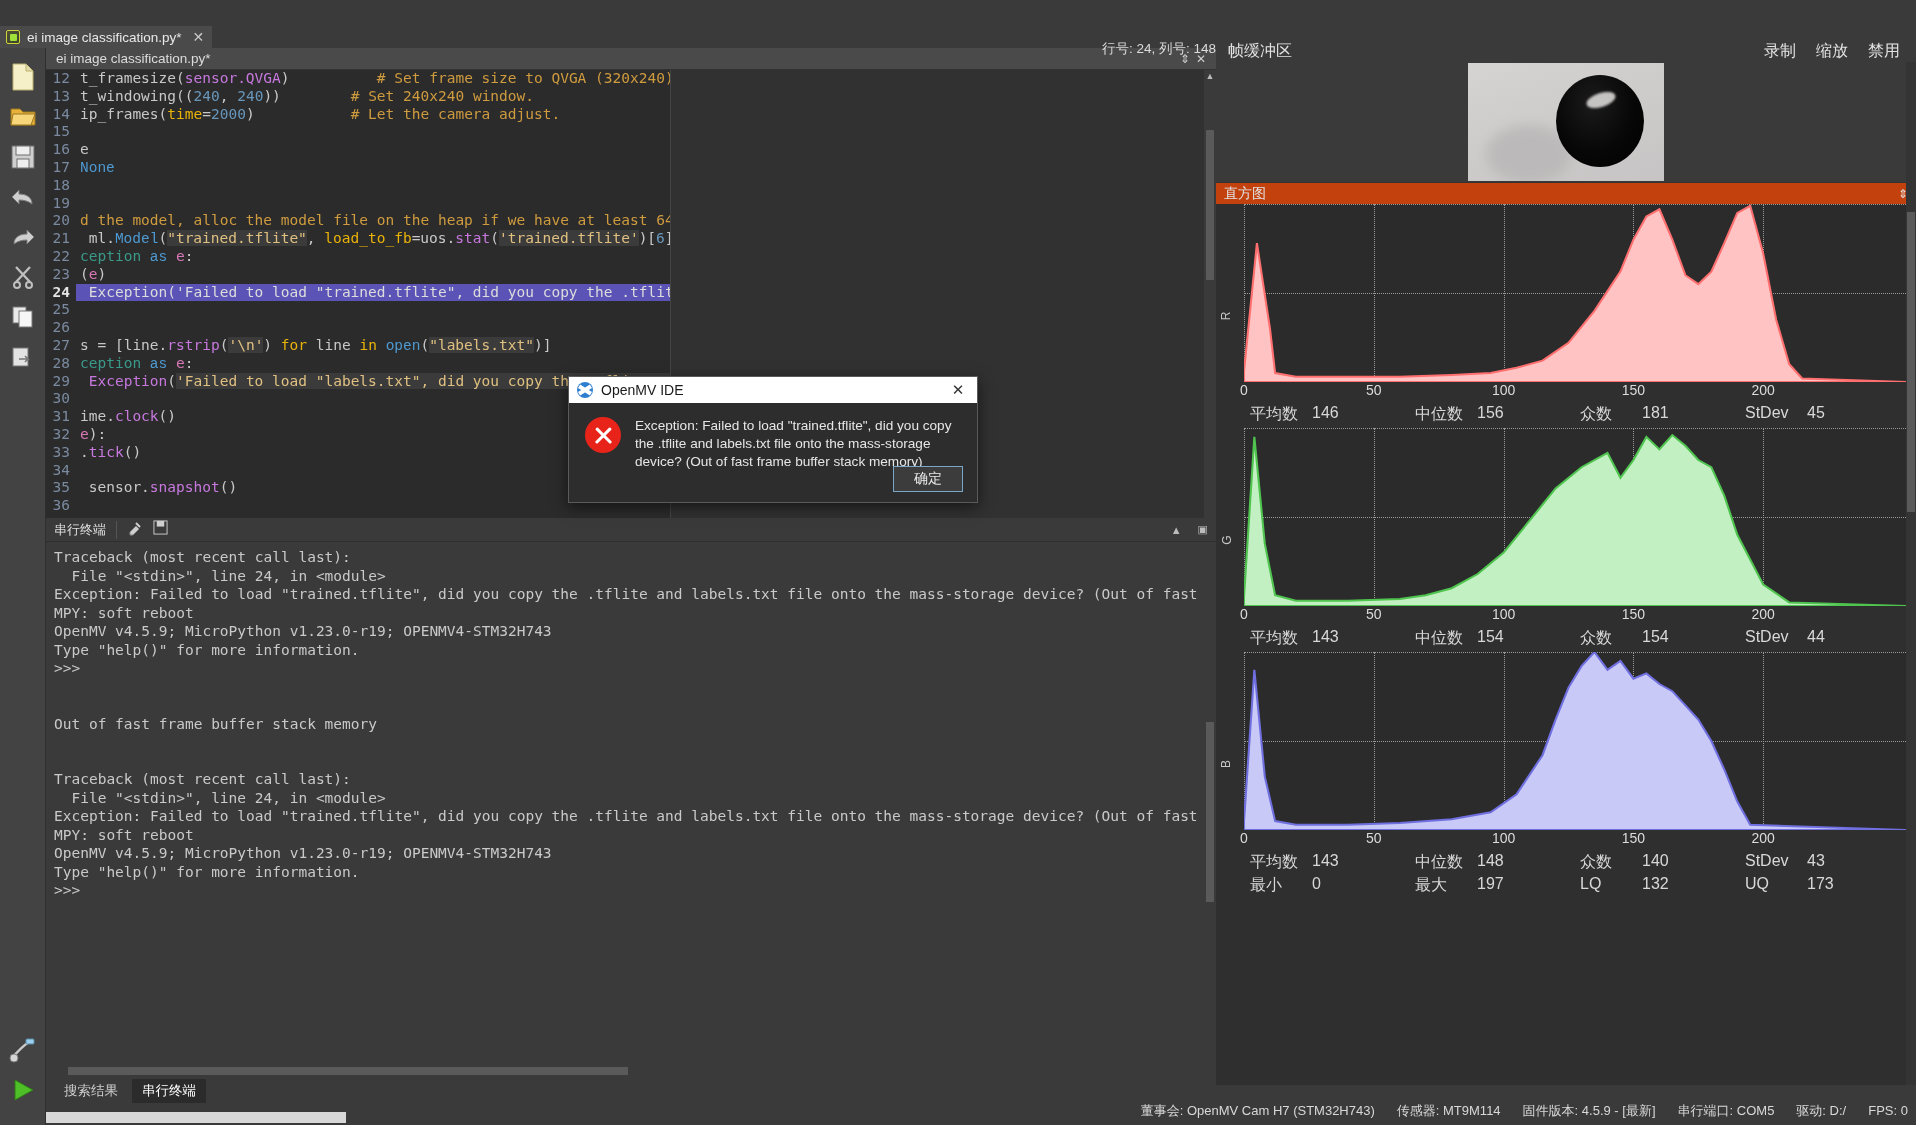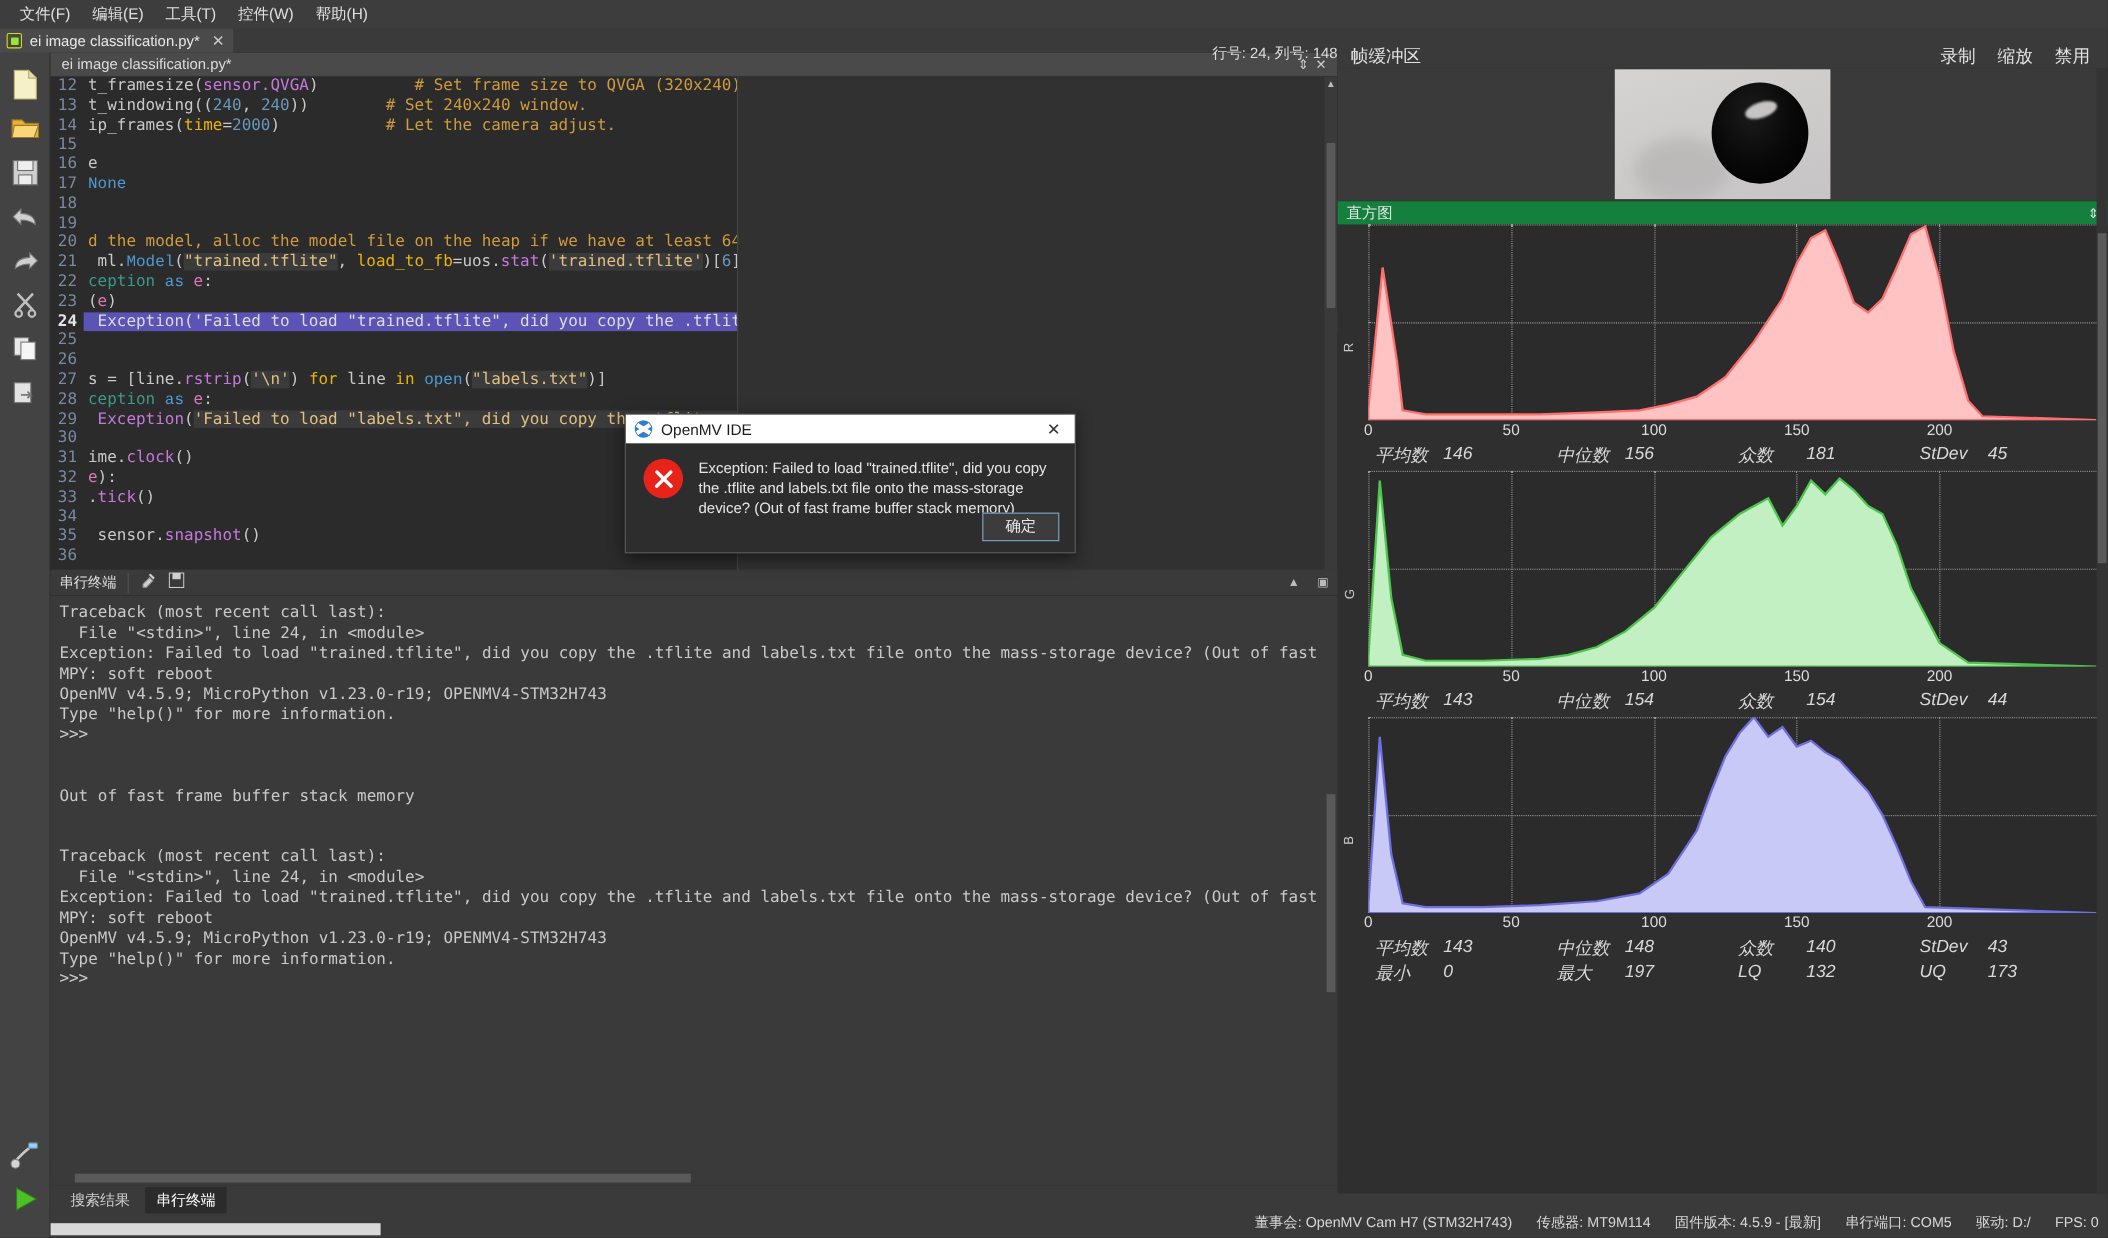--- a/index.html
+++ b/index.html
@@ -165,21 +165,21 @@
   .fbimg .gloss{
     position:absolute; left:118px; top:30px; width:30px; height:14px; border-radius:50%;
     background:#d9d7d6; transform:rotate(-18deg); filter:blur(1px); opacity:.9;
   }
   .fbimg .shadow{
     position:absolute; left:18px; top:62px; width:86px; height:58px; border-radius:50%;
     background:#b9b7b7; filter:blur(6px); opacity:.85;
   }
 
   .hist-bar{
-    height:22px; background:#15803d; display:flex; align-items:center;
+    height:22px; background:#c2410c; display:flex; align-items:center;
     font-size:14px; color:#e2e2e2; padding:0 8px; border-top:1px solid #333;
   }
   .hist-bar .grow{flex:1;}
   .hist-bar .ctr{ position:absolute; left:0; right:0; text-align:center; pointer-events:none;}
   .reso{ text-align:center; font-size:14px; color:#dcdcdc; padding:4px 0 2px; }
 
   .chan{ position:relative; height:224px; padding-left:28px; }
   .chan .chlabel{
     position:absolute; left:6px; top:50%; transform:translateY(-50%) rotate(-90deg);
     font-size:12px; color:#c8c8c8;
@@ -187,21 +187,21 @@
   .plot{ position:relative; height:178px; background:#2b2b2b; margin-right:10px;}
   .plot .grid-h, .plot .grid-v{ position:absolute; }
   .plot .grid-h{ left:0; right:0; border-top:1px dotted #9a9a9a; }
   .plot .grid-v{ top:0; bottom:0; border-left:1px dotted #9a9a9a; }
   .plot svg{ position:absolute; left:0; top:0; width:100%; height:100%; }
   .axis{
     position:relative; height:20px; margin-right:10px;
     font-size:14px; color:#dcdcdc;
   }
   .axis span{ position:absolute; transform:translateX(-50%); top:0; }
-  .statrow{ display:flex; margin:2px 0 0 6px;font-style:italic; }
+  .statrow{ display:flex; margin:2px 0 0 6px; }
   .statrow .cell{ width:165px; display:flex; }
   .statrow .cell .k{ width:62px; }
 
   .rp-scroll{
     position:absolute; right:0; top:22px; width:10px; bottom:0; background:#343434;
   }
   .rp-scroll .thumb{position:absolute;left:1px;top:150px;width:8px;height:300px;background:#5a5a5a;}
 
   
   .bottomtabs{
@@ -262,27 +262,20 @@
   .dlg-ok{
     width:70px;height:26px;background:#3c3c3c;border:1px solid #7aa7c7;
     color:#e8e8e8;font-size:14px;display:flex;align-items:center;justify-content:center;
   }
 </style>
 </head>
 <body>
 
 <div class="app">
 
-  <div class="menubar">
-    <div class="mi"><span>文件(F)</span></div>
-    <div class="mi"><span>编辑(E)</span></div>
-    <div class="mi"><span>工具(T)</span></div>
-    <div class="mi"><span>控件(W)</span></div>
-    <div class="mi"><span>帮助(H)</span></div>
-  </div>
 
   <div class="tabstrip">
     <div class="doctab">
       <span class="tico"></span>
       <span>ei image classification.py*</span>
       <span class="tclose">✕</span>
     </div>
   </div>
 
   <div class="lefttool">

